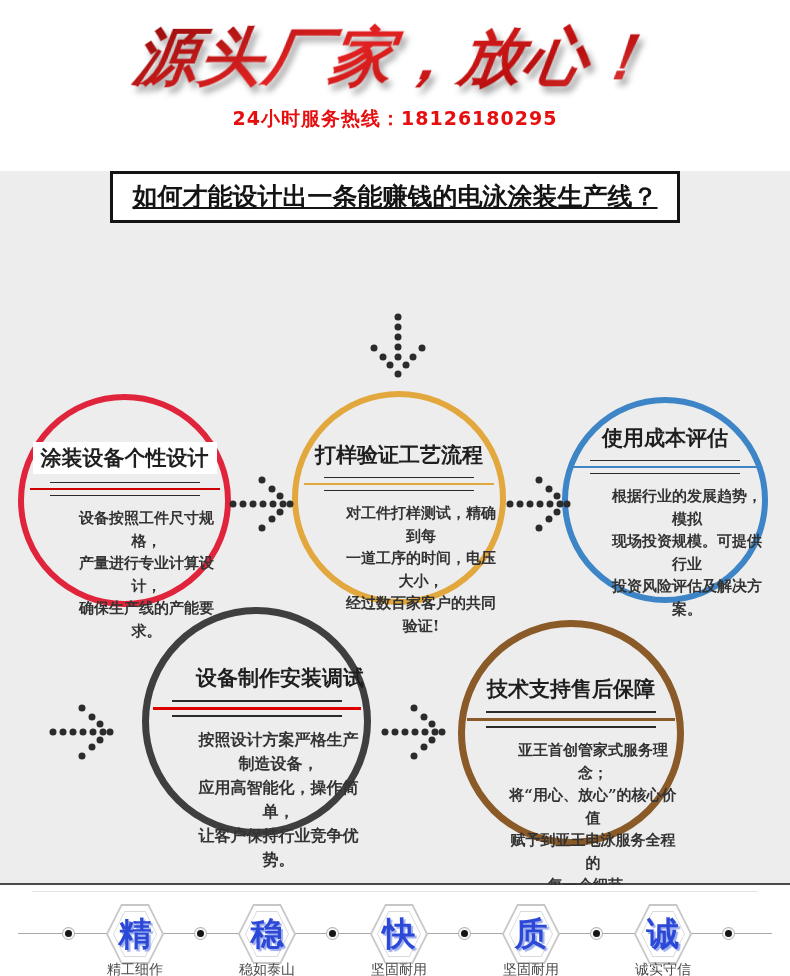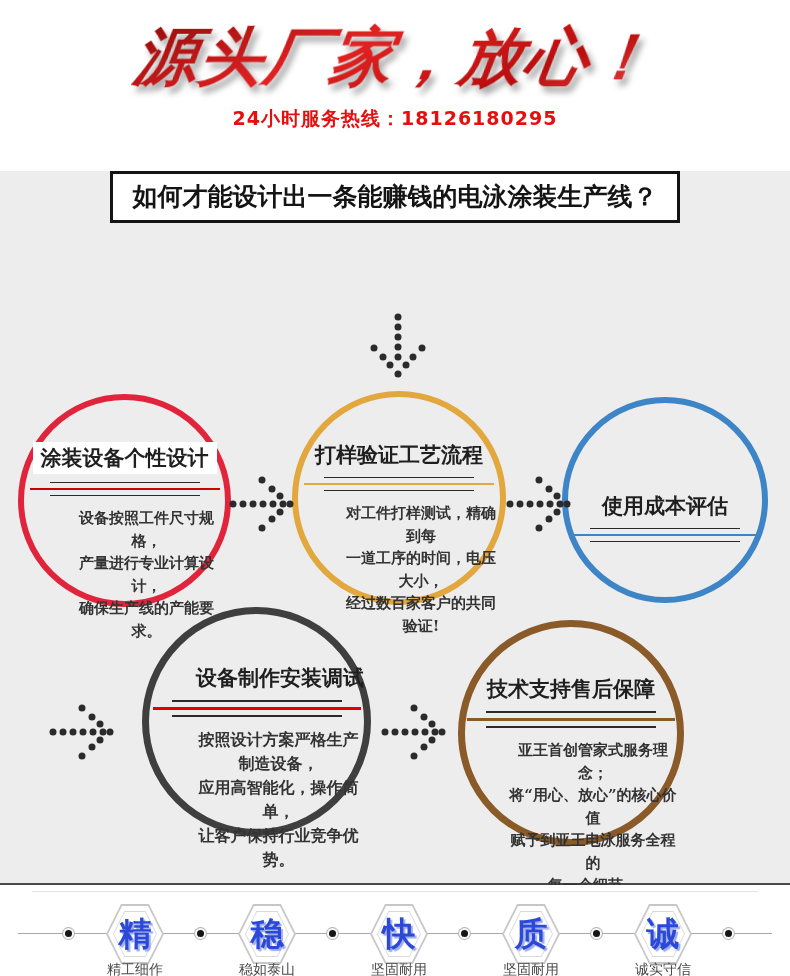--- a/index.html
+++ b/index.html
@@ -20,21 +20,21 @@
     white-space:nowrap;
   }
   .hotline{ margin-top:6px; font-size:19px; font-weight:bold; letter-spacing:1px; }
 
   
   .gray{ position:relative; height:714px; background:#ededed; border-bottom:2px solid #4a4a4a; }
   .banner{ padding-top:16px; text-align:center; font-size:30px; font-weight:bold; letter-spacing:1px; white-space:nowrap; }
   .question{
     width:570px; height:52px; margin:14px auto 0; background:#fff;
     border:3px solid #141414; text-align:center; line-height:46px;
-    font-size:25px; font-weight:bold; color:#141414; white-space:nowrap;
+    font-size:25px; font-weight:bold; color:#141414; white-space:nowrap;text-decoration:underline;
   }
 
   
   .circle{
     position:absolute; border-radius:50%; border-style:solid;
     display:flex; flex-direction:column; align-items:center; text-align:center;
   }
   .c-title{
     font-family:"DejaVu Serif","Liberation Serif",serif;
     font-size:21px; font-weight:bold; color:#1f1f1f; white-space:nowrap;
@@ -133,20 +133,23 @@
 经过数百家客户的共同验证!</div>
     </div>
 
     <div class="circle c3" style="border-color: rgb(61, 133, 198); justify-content: center;">
       <div class="c-title">使用成本评估</div>
       <div class="sep">
         <div class="thin"></div>
           <div class="accent" style="background: rgb(61, 133, 198);"></div>
           <div class="thin"></div>
       </div>
+      <div class="c-body">根据行业的发展趋势，模拟
+现场投资规模。可提供行业
+投资风险评估及解决方案。</div>
     </div>
 
     <svg class="arrow" style="left:228px;top:298px" width="90" height="70" viewBox="0 0 90 70">
       <g fill="#2b2b2b">
         <circle cx="5" cy="35" r="3.5"></circle>
           <circle cx="15" cy="35" r="3.5"></circle>
           <circle cx="25" cy="35" r="3.5"></circle>
         <circle cx="35" cy="35" r="3.5"></circle>
           <circle cx="45" cy="35" r="3.5"></circle>
           <circle cx="55" cy="35" r="3.5"></circle>

